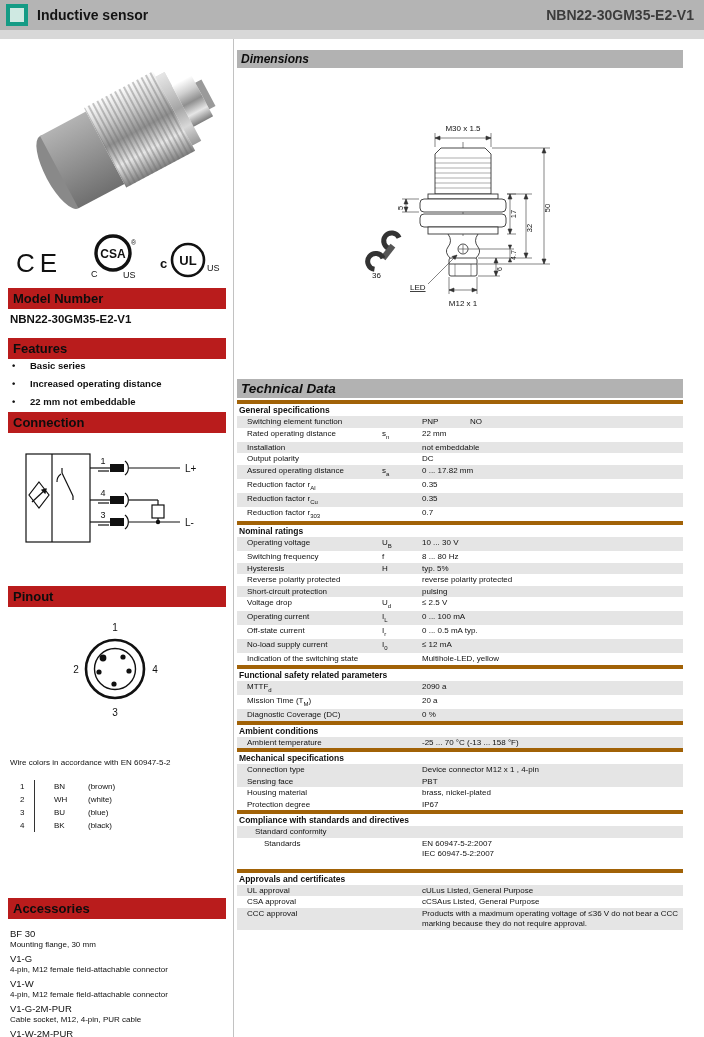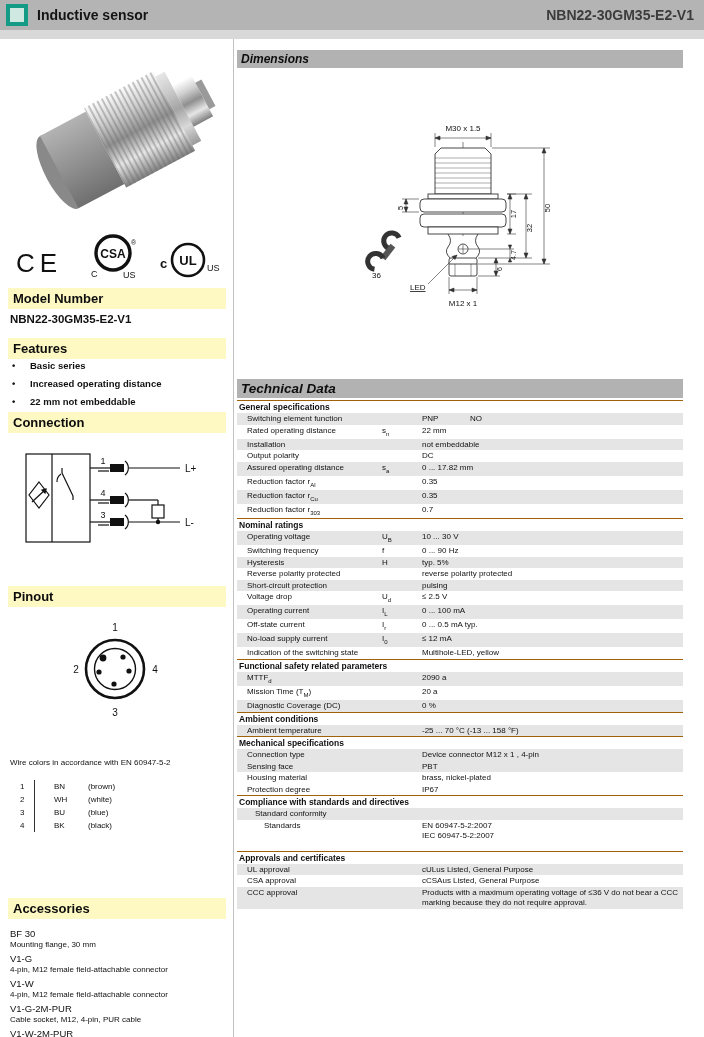--- a/index.html
+++ b/index.html
@@ -8,21 +8,21 @@
 
   
   .top-bar { position:absolute; top:0; left:0; width:704px; height:30px; background:#b4b4b4; display:flex; align-items:center; }
   .brand-icon { width:22px; height:22px; margin-left:6px; background:#cfe9e2; border:4px solid #149b85; }
   .top-title { margin-left:9px; font-weight:bold; font-size:14px; color:#141414; }
   .top-model { margin-left:auto; margin-right:10px; font-weight:bold; font-size:14px; color:#3c3c3c; }
   .top-strip { position:absolute; top:30px; left:0; width:704px; height:9px; background:#d8d8d8; }
   .col-divider { position:absolute; left:233px; top:39px; bottom:0; width:1px; background:#c2c2c2; }
 
   
-  .sec-bar { position:absolute; left:8px; width:218px; height:21px; background:#fef9c3; font-weight:bold; font-size:13px; color:#0d0d0d; line-height:21px; padding-left:5px; }
+  .sec-bar { position:absolute; left:8px; width:218px; height:21px; background:#b91c1c; font-weight:bold; font-size:13px; color:#0d0d0d; line-height:21px; padding-left:5px; }
   .rsec-bar { position:absolute; left:237px; width:446px; background:#b2b2b2; font-weight:bold; color:#0d0d0d; padding-left:4px;font-style:italic; }
 
   .photo-wrap { position:absolute; left:10px; top:46px; width:214px; height:184px; }
   .logos { position:absolute; left:12px; top:232px; width:212px; height:48px; display:flex; align-items:flex-end; justify-content:space-between; }
 
   .mn-value { position:absolute; left:10px; top:313px; font-weight:bold; font-size:11.5px; color:#111; }
 
   .feat-list { position:absolute; left:10px; top:360px; width:216px; }
   .feat { display:flex; font-weight:bold; font-size:9.5px; color:#111; margin-bottom:7px; }
   .feat .bullet { width:20px; padding-left:2px; }
@@ -39,21 +39,21 @@
   .w-name { flex:1; }
 
   .acc-list { position:absolute; left:10px; top:924px; width:218px; }
   .acc-name { font-weight:normal; font-size:9.5px; color:#111; margin-top:4px; }
   .acc-desc { font-size:8px; color:#111; margin-top:1px; }
 
   .dims-svg { position:absolute; left:358px; top:118px; }
 
   
   .tech-table { position:absolute; left:237px; top:400px; width:446px; font-size:8px; color:#111; }
-  .tgroup { font-weight:bold; font-size:8.5px; border-top:1px solid #a16207; line-height:12px; min-height:12px; padding-left:2px; background:#fff; }
+  .tgroup { font-weight:bold; font-size:8.5px; border-top:4px solid #a16207; line-height:12px; min-height:12px; padding-left:2px; background:#fff; }
   .tgroup.gap { margin-top:9px; }
   .tr { display:flex; align-items:flex-start; min-height:11px; line-height:10.5px; padding-top:1px;justify-content:center; }
   .tr.shade { background:#e5e5e5; }
   .td-label { width:145px; padding-left:10px; }
   .td-label.ind1 { padding-left:18px; }
   .td-label.ind2 { padding-left:27px; }
   .td-sym { width:40px; }
   .td-val { flex:1; padding-right:4px; }
   .val-a { display:inline-block; width:48px; }
   sub { font-size:6px; }
@@ -365,21 +365,21 @@
       </div>
       <div class="tgroup">Nominal ratings</div>
       <div class="tr shade">
         <span class="td-label">Operating voltage</span>
         <span class="td-sym">U<sub>B</sub></span>
         <span class="td-val">10 ... 30 V</span>
       </div>
       <div class="tr">
         <span class="td-label">Switching frequency</span>
         <span class="td-sym">f</span>
-        <span class="td-val">0 ... 90 Hz</span>
+        <span class="td-val">8 ... 80 Hz</span>
       </div>
       <div class="tr shade">
         <span class="td-label">Hysteresis</span>
         <span class="td-sym">H</span>
         <span class="td-val">typ. 5%</span>
       </div>
       <div class="tr">
         <span class="td-label">Reverse polarity protected</span>
         <span class="td-sym"></span>
         <span class="td-val">reverse polarity protected</span>

